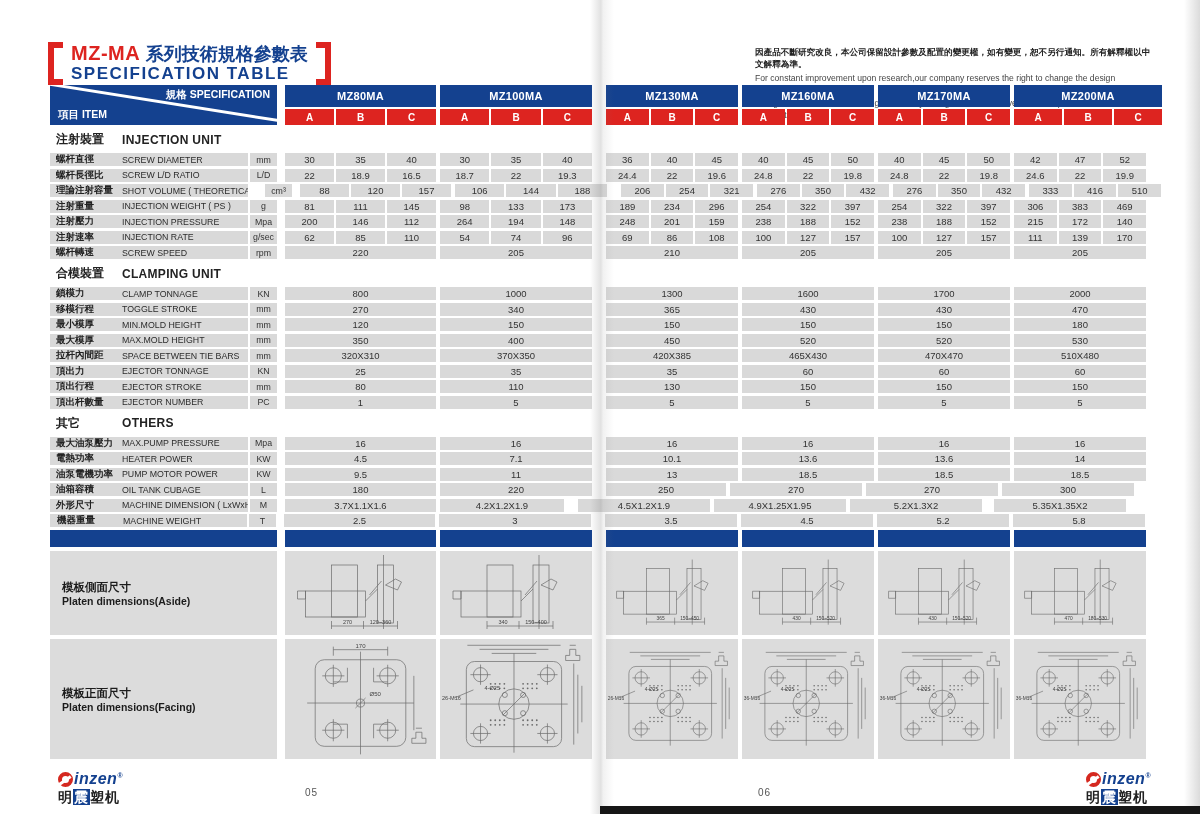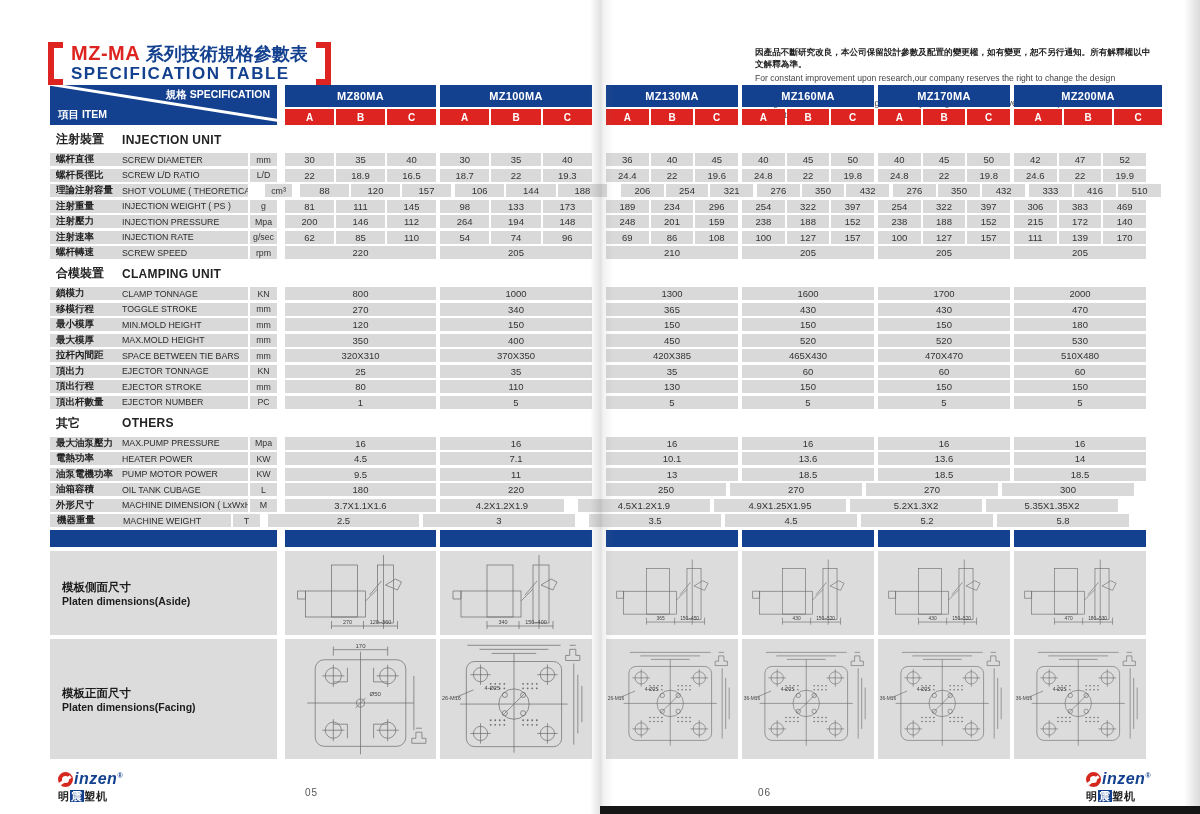--- a/index.html
+++ b/index.html
@@ -52,21 +52,21 @@
   .panel-label .cn{font-weight:bold;font-size:11.5px;color:#1c1c1c;}
   .panel-label .en{font-weight:bold;font-size:10.5px;color:#1c1c1c;}
   svg text{font-family:"Liberation Sans",sans-serif;}
   
   .logo{position:absolute;width:120px;}
   .logo .row1{display:flex;align-items:center;}
   .swirl{width:15px;height:15px;border-radius:50%;border:4px solid #d5281f;box-sizing:border-box;position:relative;flex:none;}
   .swirl::after{content:'';position:absolute;left:-4px;top:3px;width:14px;height:3px;background:#fff;transform:rotate(-35deg);}
   .brand{font-size:16px;font-weight:bold;font-style:italic;color:#14418f;letter-spacing:.5px;margin-left:1px;}
   .reg{font-size:7px;color:#14418f;vertical-align:super;font-style:normal;}
-  .brand-cn{font-size:11px;font-weight:bold;color:#222;margin-top:1px;letter-spacing:1px;}
+  .brand-cn{font-size:14px;font-weight:bold;color:#222;margin-top:1px;letter-spacing:1px;}
   .brand-cn .hl{background:#14418f;color:#fff;padding:0 1px;}
   .pagenum{position:absolute;top:787px;font-size:10px;color:#555;letter-spacing:1px;}
 </style>
 </head>
 <body>
 
 <div class="page">
 
   <div class="title-block">
     <div class="bracket l"></div>
@@ -547,25 +547,25 @@
       <div class="trow vrow">
         <div class="labelcell" style="width: 198px; flex: 0 0 auto; margin-right: 2px;">
           <span class="cn">外形尺寸</span>
           <span class="en">MACHINE  DIMENSION ( LxWxH)</span>
         </div>
         <div class="unitcell" style="width: 27px; flex: 0 0 auto; margin-right: 8px;">M</div>
         <div class="cell" style="width: 151px; flex: 0 0 auto; margin-right: 4px;">3.7X1.1X1.6</div>
         <div class="cell" style="width: 124px; flex: 0 0 auto; margin-right: 14px;">4.2X1.2X1.9</div>
         <div class="cell" style="width: 132px; flex: 0 0 auto; margin-right: 4px;">4.5X1.2X1.9</div>
         <div class="cell" style="width: 132px; flex: 0 0 auto; margin-right: 4px;">4.9X1.25X1.95</div>
-        <div class="cell" style="width: 132px; flex: 0 0 auto; margin-right: 4px;">5.2X1.3X2</div>
+        <div class="cell" style="width: 132px; flex: 0 0 auto; margin-right: 12px;">5.2X1.3X2</div>
         <div class="cell" style="width: 132px; flex: 0 0 auto; margin-right: 0px;">5.35X1.35X2</div>
       </div>
       <div class="trow vrow">
-        <div class="labelcell" style="width: 181px; flex: 0 0 auto; margin-right: 2px; padding-left: 7px;">
+        <div class="labelcell" style="width: 197px; flex: 0 0 auto; margin-right: 2px; padding-left: 7px;">
           <span class="cn">機器重量</span>
           <span class="en">MACHINE  WEIGHT</span>
         </div>
         <div class="unitcell" style="width: 27px; flex: 0 0 auto; margin-right: 8px;">T</div>
         <div class="cell" style="width: 151px; flex: 0 0 auto; margin-right: 4px;">2.5</div>
         <div class="cell" style="width: 152px; flex: 0 0 auto; margin-right: 14px;">3</div>
         <div class="cell" style="width: 132px; flex: 0 0 auto; margin-right: 4px;">3.5</div>
         <div class="cell" style="width: 132px; flex: 0 0 auto; margin-right: 4px;">4.5</div>
         <div class="cell" style="width: 132px; flex: 0 0 auto; margin-right: 4px;">5.2</div>
         <div class="cell" style="width: 132px; flex: 0 0 auto; margin-right: 0px;">5.8</div>

